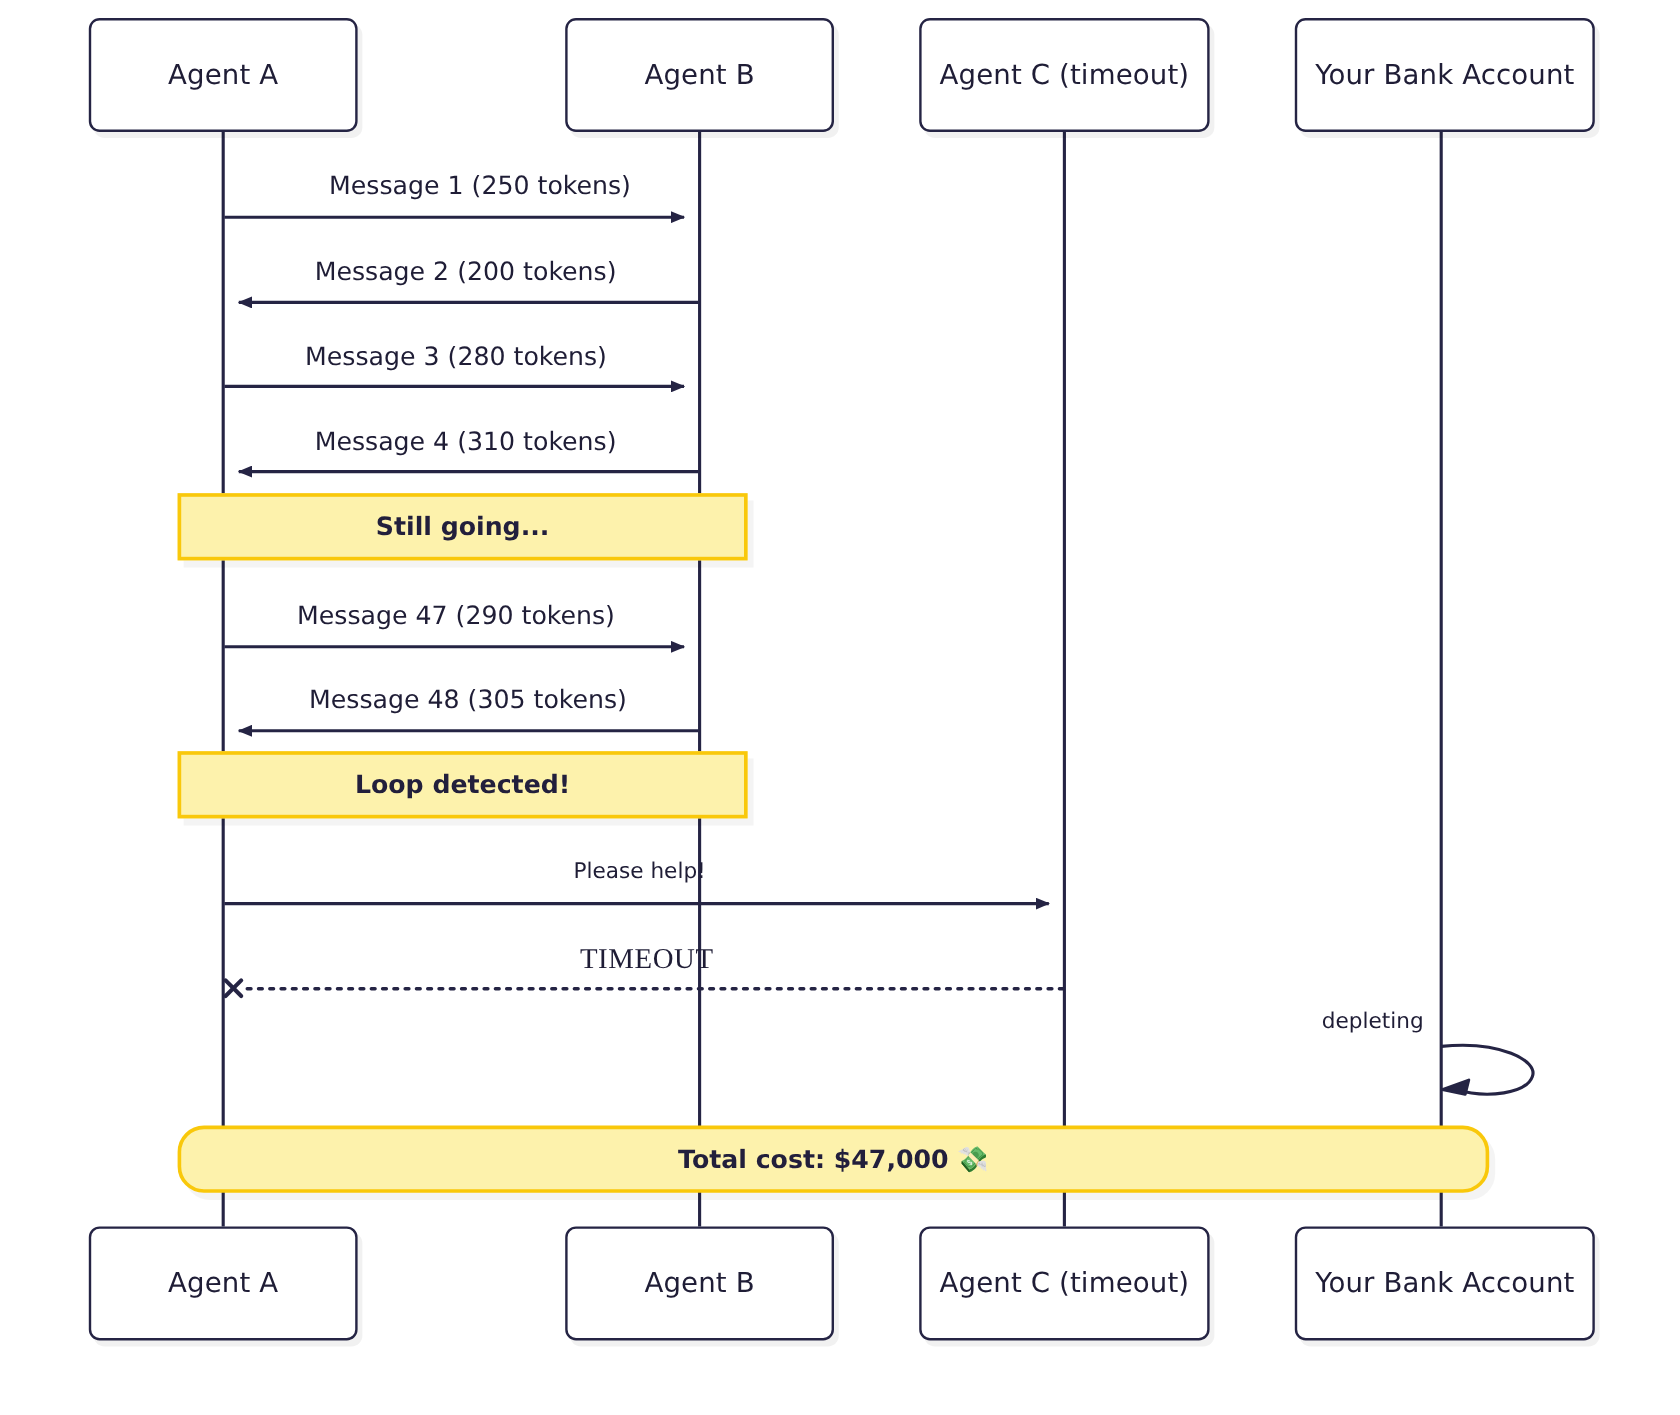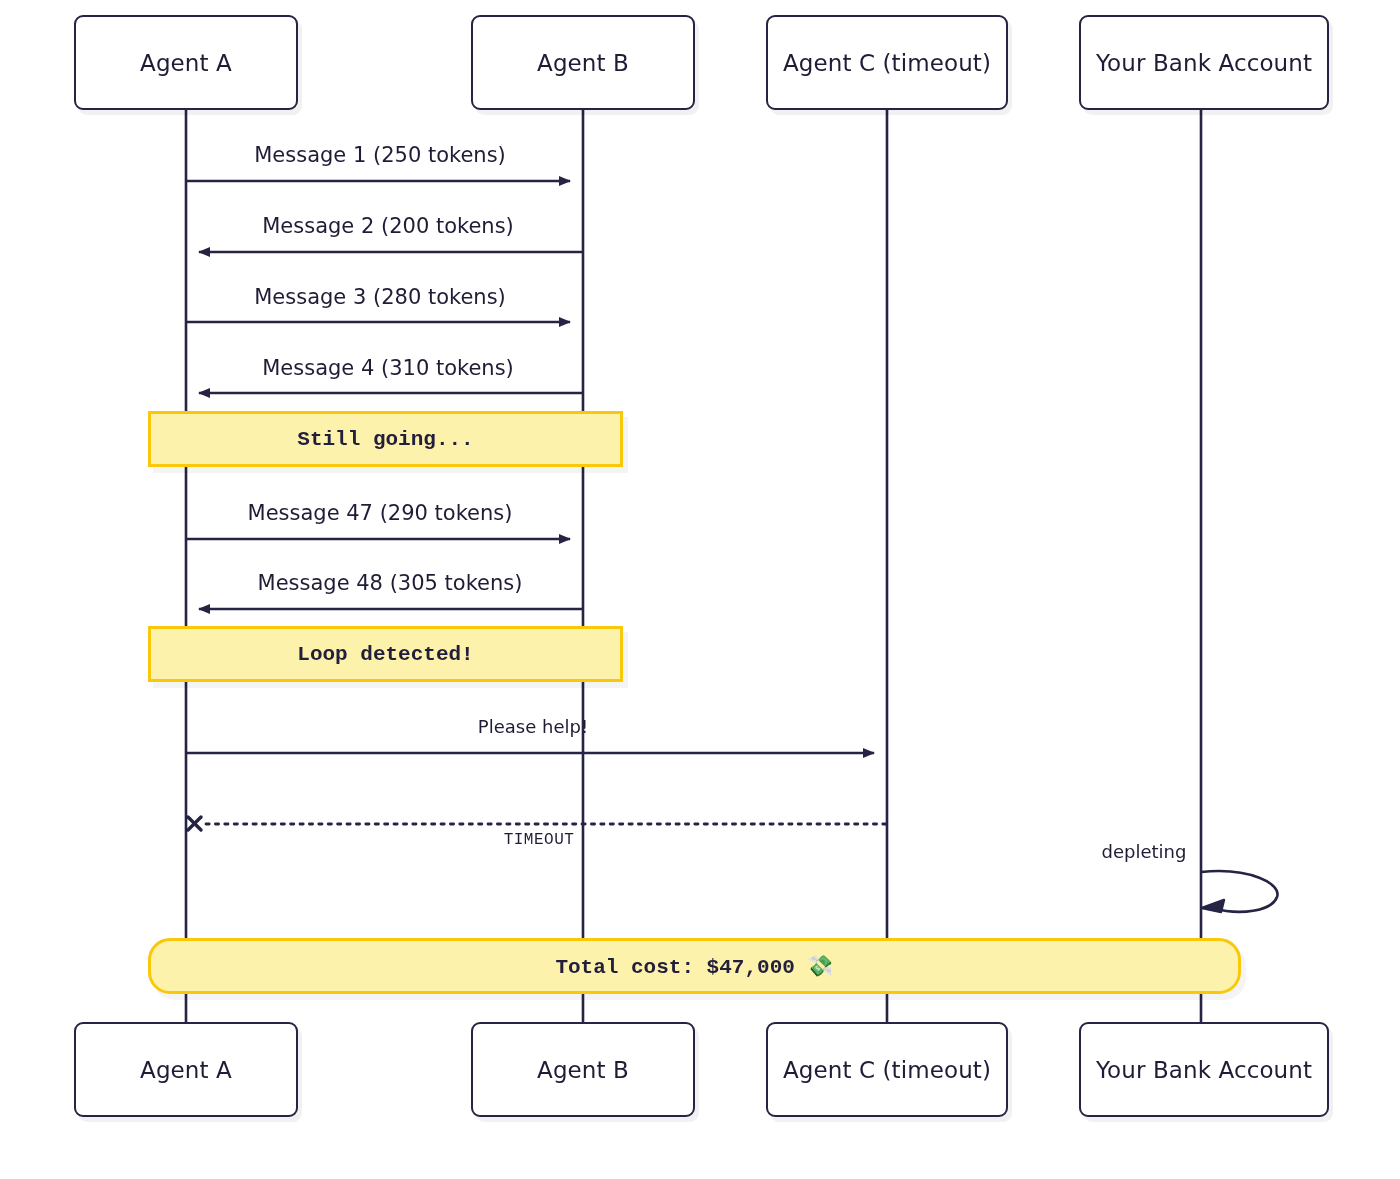--- a/index.html
+++ b/index.html
@@ -38,37 +38,35 @@
     border:3px solid #f9c80b;
     display:flex;align-items:center;justify-content:center;
     box-shadow:5px 6px 0 0 rgba(0,0,0,0.045);
     z-index:5;
   }
   .note-label{
     font-size:21px;
     font-weight:bold;
     color:#221f3c;
     white-space:nowrap;
-    font-family:Liberation Mono, monospace;
   }
 
   
   .msg-label{
     position:absolute;
     transform:translateX(-50%);
     font-size:21px;
     color:#1f1d36;
     white-space:nowrap;
     z-index:3;
   }
   .msg-label.mono{
-    font-family:Liberation Mono, monospace;
-    font-size:16px;
+    font-family:Liberation Serif, serif;
+    font-size:24px;
     letter-spacing:.5px;
-    margin-top:44px;
   }
   .msg-label.small{
     font-size:18px;
   }
 </style>
 </head>
 <body>
 
 <div id="diagram">
 
@@ -130,21 +128,21 @@
   <div class="actor-box" style="left:471px;top:1022px;width:224px;height:95px;">
     <span class="actor-label">Agent B</span>
   </div>
   <div class="actor-box" style="left:766px;top:1022px;width:242px;height:95px;">
     <span class="actor-label">Agent C (timeout)</span>
   </div>
   <div class="actor-box" style="left:1079px;top:1022px;width:250px;height:95px;">
     <span class="actor-label">Your Bank Account</span>
   </div>
 
-  <div class="msg-label" style="left:380px;top:143px;">Message 1 (250 tokens)</div>
+  <div class="msg-label" style="left:400px;top:143px;">Message 1 (250 tokens)</div>
   <div class="msg-label" style="left:388px;top:214px;">Message 2 (200 tokens)</div>
   <div class="msg-label" style="left:380px;top:285px;">Message 3 (280 tokens)</div>
   <div class="msg-label" style="left:388px;top:356px;">Message 4 (310 tokens)</div>
   <div class="msg-label" style="left:380px;top:501px;">Message 47 (290 tokens)</div>
   <div class="msg-label" style="left:390px;top:571px;">Message 48 (305 tokens)</div>
   <div class="msg-label small" style="left:533px;top:716px;">Please help!</div>
   <div class="msg-label mono" style="left:539px;top:787px;">TIMEOUT</div>
   <div class="msg-label small" style="left:1144px;top:841px;">depleting</div>
 
   <div class="note-box" style="left:148px;top:411px;width:475px;height:56px;">

